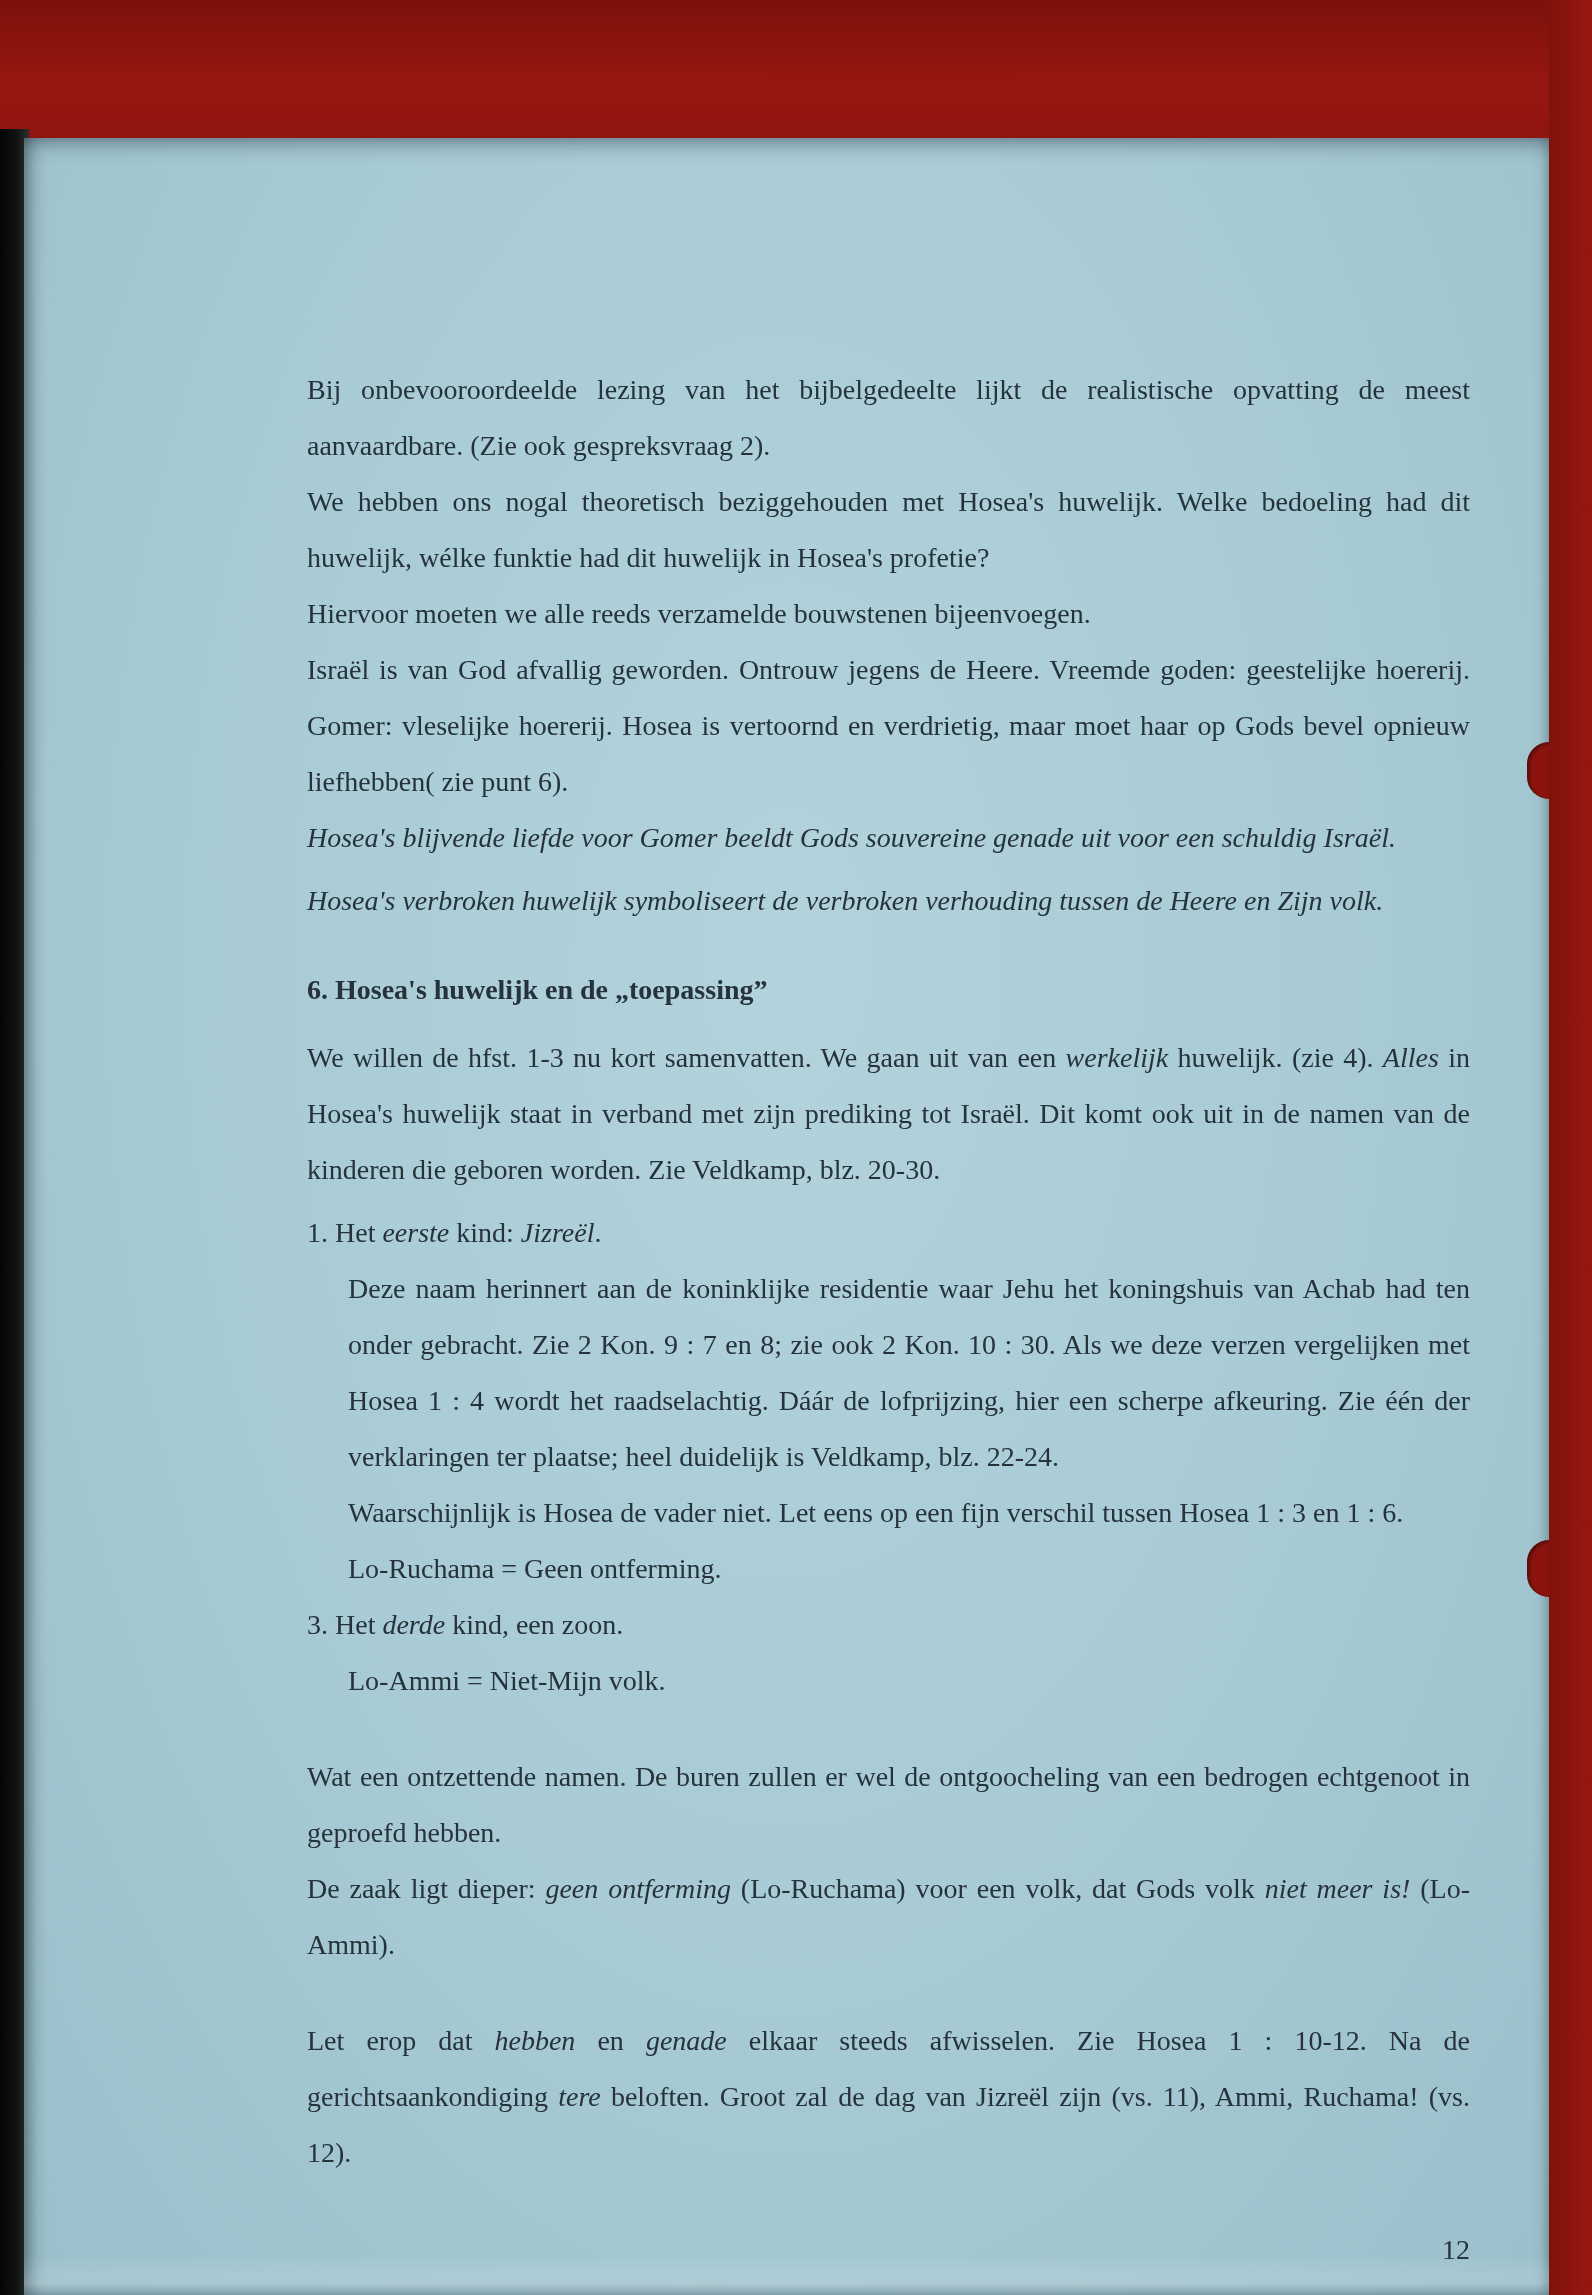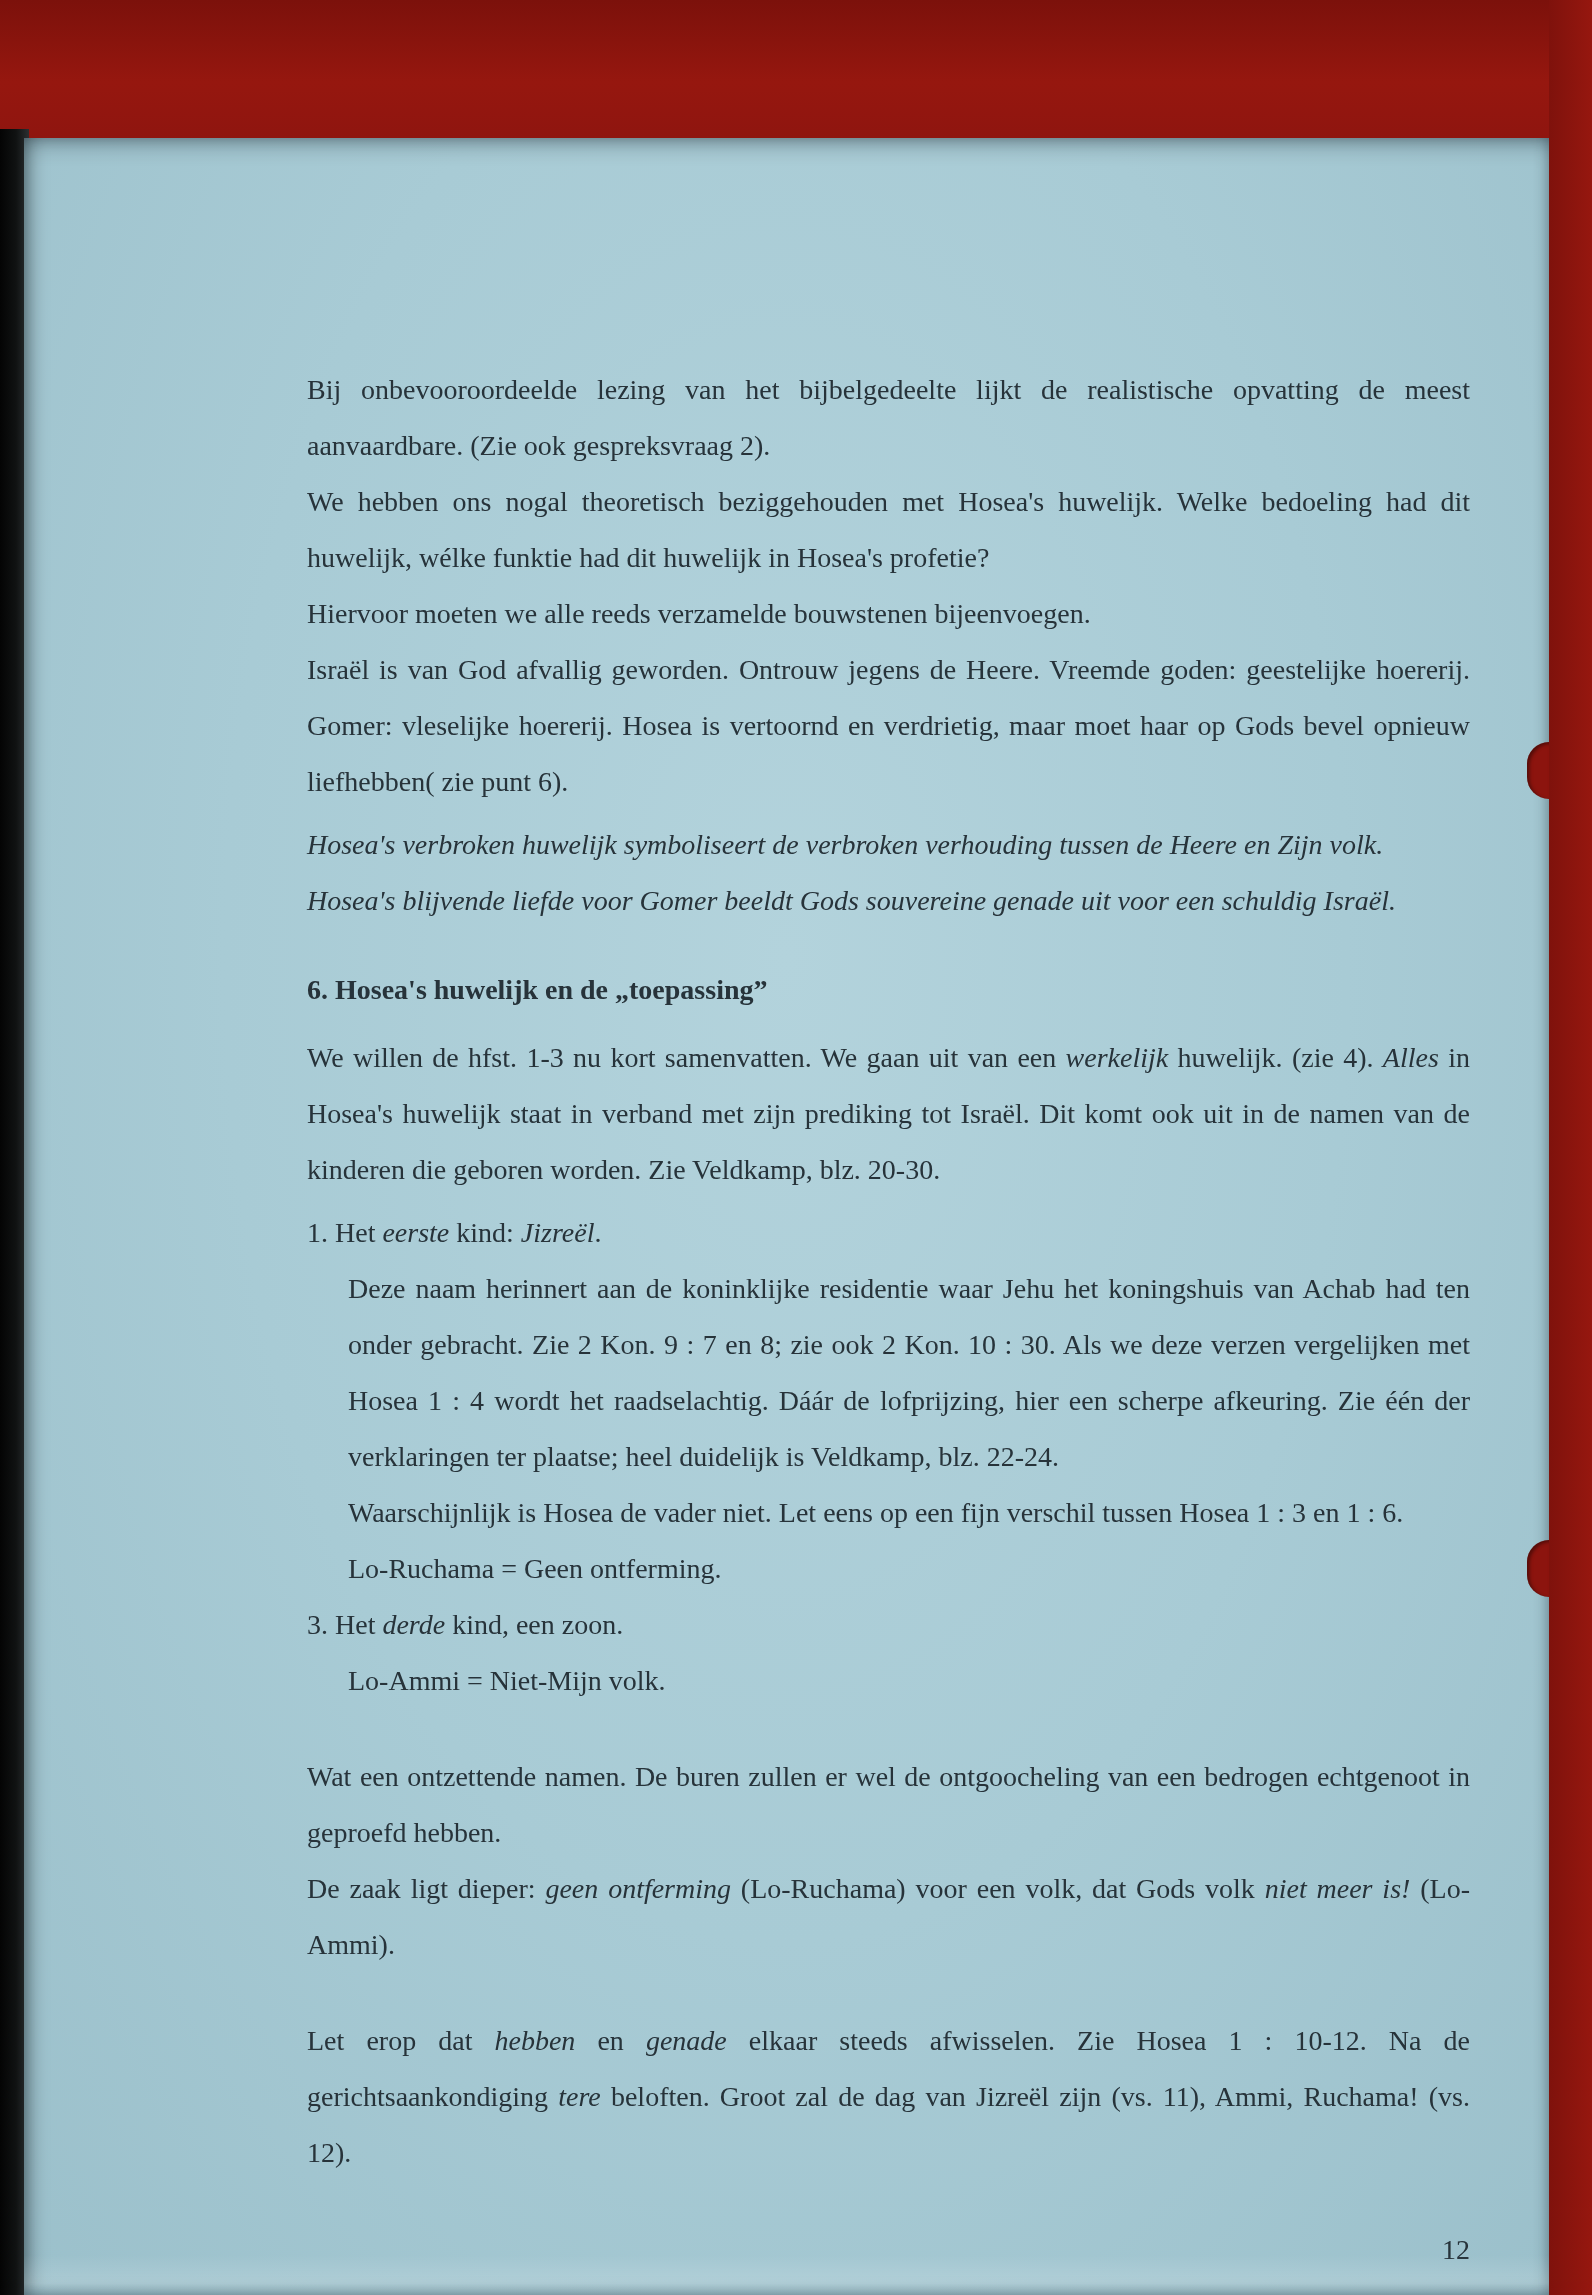--- a/index.html
+++ b/index.html
@@ -86,22 +86,22 @@
   <div class="notch n2"></div>
 
   <div class="text">
     <p><span>Bij onbevooroordeelde lezing van het bijbelgedeelte lijkt de realistische opvatting de meest aanvaardbare. (Zie ook gespreksvraag 2).</span></p>
 
 
     <p><span>We hebben ons nogal theoretisch beziggehouden met Hosea's huwelijk. Welke bedoeling had dit huwelijk, wélke funktie had dit huwelijk in Hosea's profetie?</span></p>
     <p><span>Hiervoor moeten we alle reeds verzamelde bouwstenen bijeenvoegen.</span></p>
     <p><span>Israël is van God afvallig geworden. Ontrouw jegens de Heere. Vreemde goden: geestelijke hoererij. Gomer: vleselijke hoererij. Hosea is vertoornd en verdrietig, maar moet haar op Gods bevel opnieuw liefhebben( zie punt 6).</span></p>
 
+    <p class="italic-para"><span class="it">Hosea's blijvende liefde voor Gomer beeldt Gods souvereine genade uit voor een schuldig Israël.</span></p>
     <p class="italic-para gap-xs"><span class="it">Hosea's verbroken huwelijk symboliseert de verbroken verhouding tussen de Heere en Zijn volk.</span></p>
-    <p class="italic-para"><span class="it">Hosea's blijvende liefde voor Gomer beeldt Gods souvereine genade uit voor een schuldig Israël.</span></p>
 
 
     <h3 class="heading"><span>6. Hosea's huwelijk en de „toepassing”</span></h3>
 
     <p><span>We willen de hfst. 1-3 nu kort samenvatten. We gaan uit van een </span><span class="it">werkelijk</span><span> huwelijk. (zie 4). </span><span class="it">Alles</span><span> in Hosea's huwelijk staat in verband met zijn prediking tot Israël. Dit komt ook uit in de namen van de kinderen die geboren worden. Zie Veldkamp, blz. 20-30.</span></p>
 
     <p class="gap-xs"><span>1. Het </span><span class="it">eerste</span><span> kind: </span><span class="it">Jizreël</span><span>.</span></p>
     <p class="li-body"><span>Deze naam herinnert aan de koninklijke residentie waar Jehu het koningshuis van Achab had ten onder gebracht. Zie 2 Kon. 9 : 7 en 8; zie ook 2 Kon. 10 : 30. Als we deze verzen vergelijken met Hosea 1 : 4 wordt het raadselachtig. Dáár de lofprijzing, hier een scherpe afkeuring. Zie één der verklaringen ter plaatse; heel duidelijk is Veldkamp, blz. 22-24.</span></p>
 
     <p class="li-body"><span>Waarschijnlijk is Hosea de vader niet. Let eens op een fijn verschil tussen Hosea 1 : 3 en 1 : 6.</span></p>

